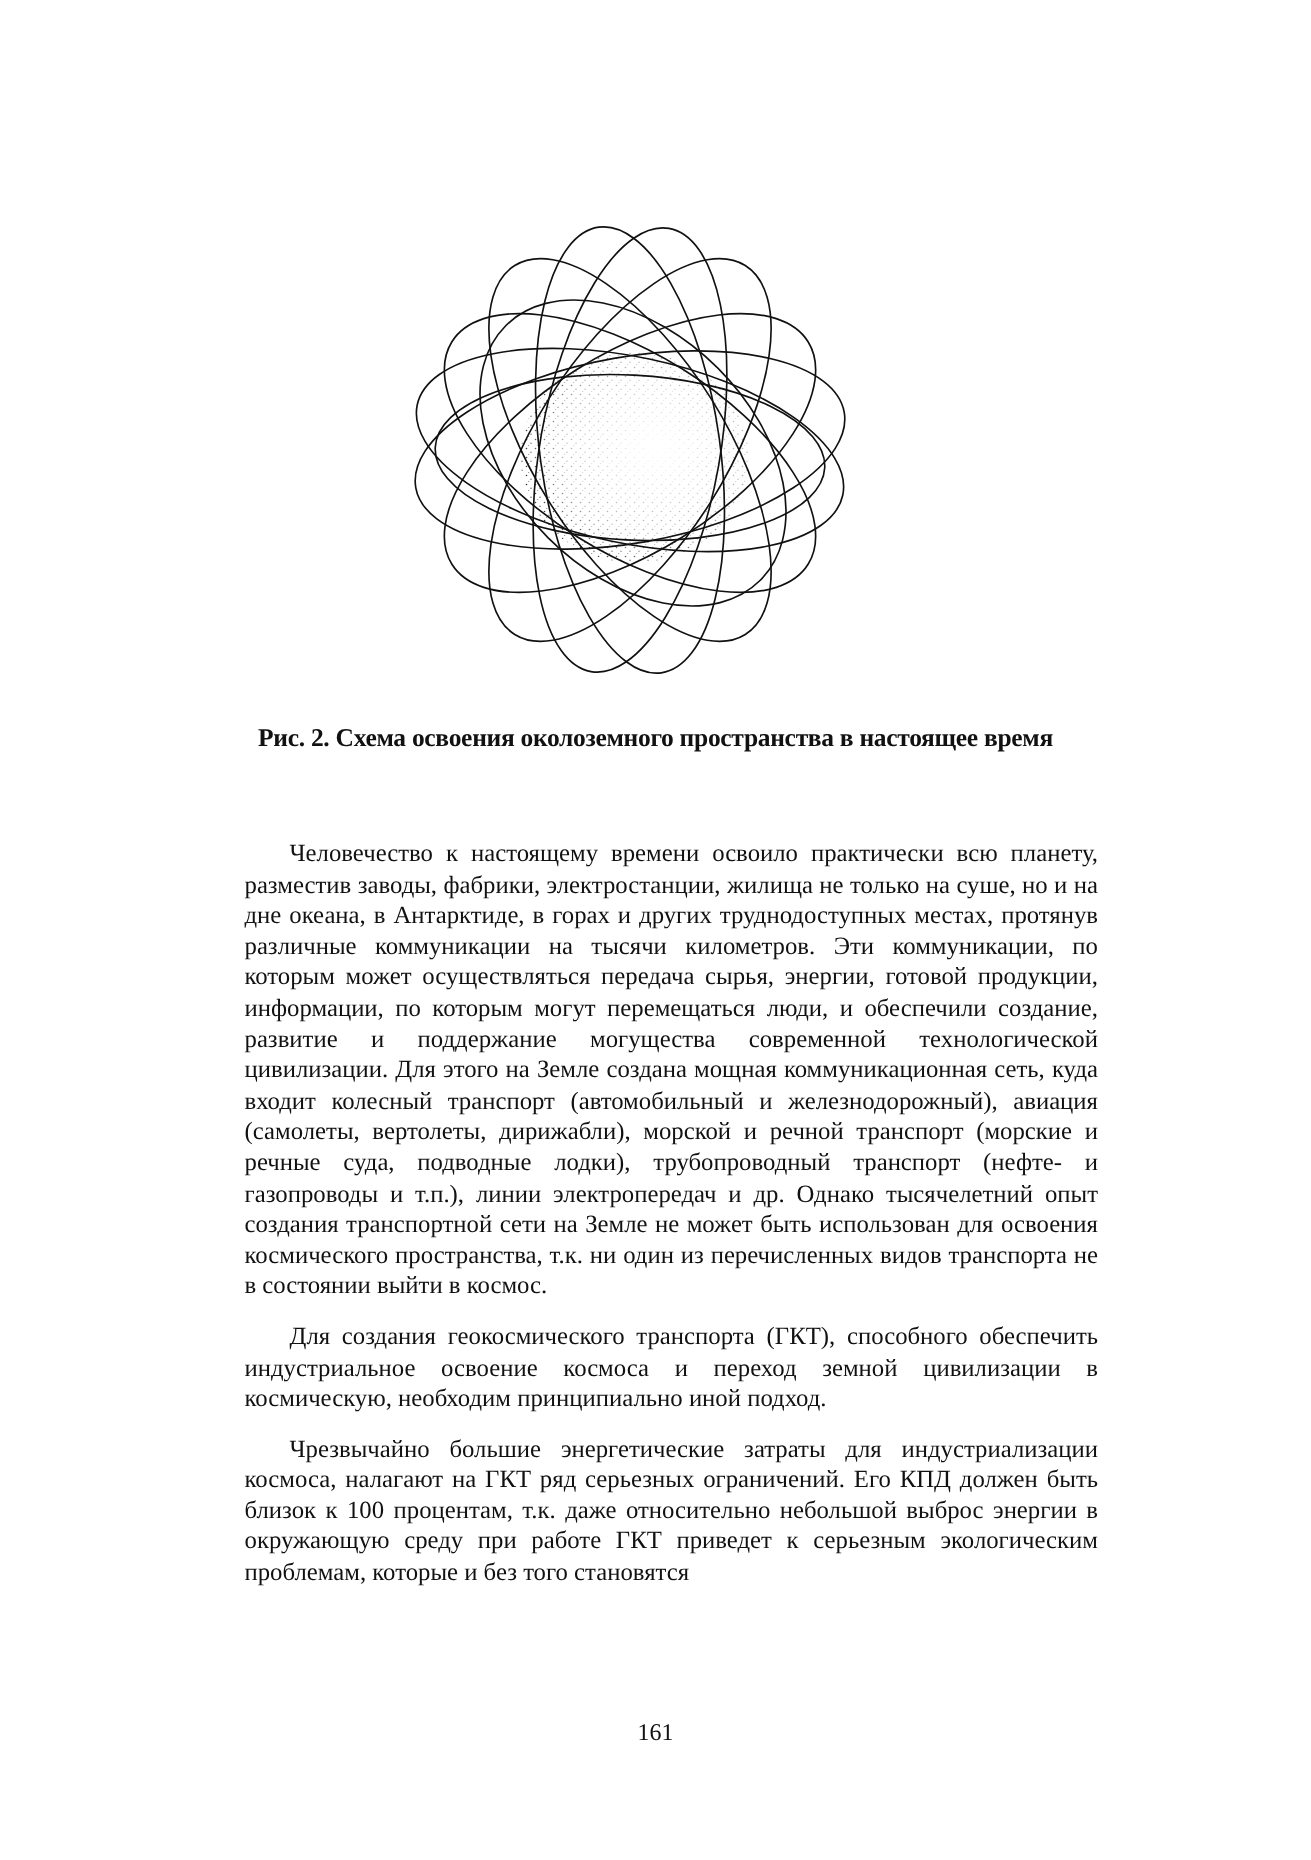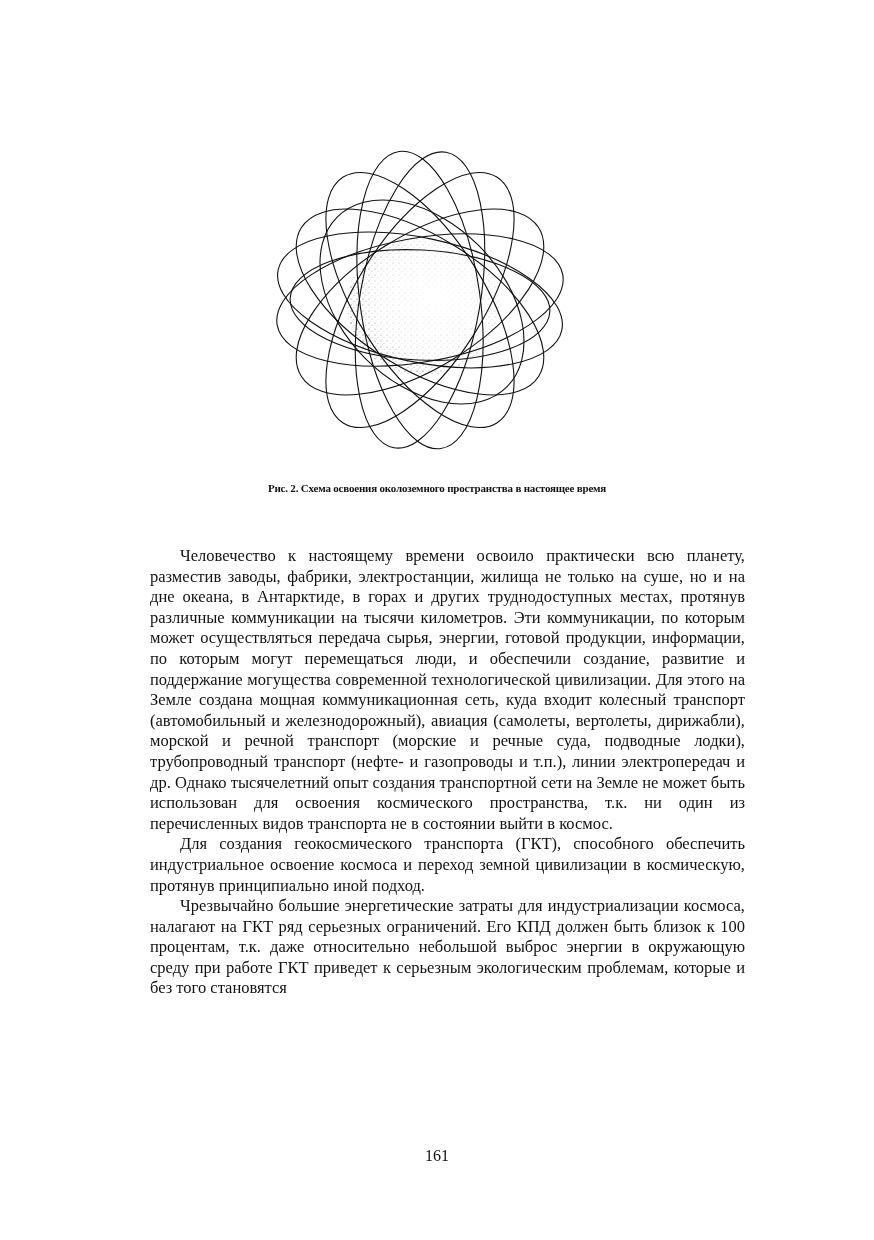--- a/index.html
+++ b/index.html
@@ -1,24 +1,24 @@
 <!DOCTYPE html>
 <html><head>
 <meta charset="utf-8">
 <style>
   html, body { margin: 0; padding: 0; background: #ffffff; }
   body { width: 874px; height: 1240px; position: relative; overflow: hidden;
          font-family: "Liberation Serif", "DejaVu Serif", serif; color: #111; }
   .figure { position: absolute; left: 260px; top: 130px; width: 320px; height: 340px; }
   .caption { position: absolute; left: 0; right: 0; top: 482px; text-align: center;
-             font-size: 11px; font-weight: bold; letter-spacing: -0.2px; }
+             font-size: 17px; font-weight: bold; letter-spacing: -0.2px; }
   .caption .lbl { font-weight: bold; }
   .body-text { position: absolute; left: 150px; width: 595px; top: 546px;
                font-size: 16.5px; line-height: 20.6px; text-align: justify; }
-  .body-text p { margin: 0; text-indent: 30px; }
+  .body-text p { margin: 13px; text-indent: 30px; }
   .page-number { position: absolute; left: 0; right: 0; top: 1147px; text-align: center;
                  font-size: 16px; }
 </style>
 </head>
 <body>
 
 <div class="figure">
   <svg width="320" height="340" viewBox="0 0 320 340">
     <defs>
       <pattern id="stip" width="6" height="6" patternUnits="userSpaceOnUse">
@@ -51,17 +51,17 @@
   </svg>
 </div>
 
 <div class="caption">
   <span class="lbl">Рис. 2.</span>
   <span>Схема освоения околоземного пространства в настоящее время</span>
 </div>
 
 <div class="body-text">
   <p>Человечество к настоящему времени освоило практически всю планету, разместив заводы, фабрики, электростанции, жилища не только на суше, но и на дне океана, в Антарктиде, в горах и других труднодоступных местах, протянув различные коммуникации на тысячи километров. Эти коммуникации, по которым может осуществляться передача сырья, энергии, готовой продукции, информации, по которым могут перемещаться люди, и обеспечили создание, развитие и поддержание могущества современной технологической цивилизации. Для этого на Земле создана мощная коммуникационная сеть, куда входит колесный транспорт (автомобильный и железнодорожный), авиация (самолеты, вертолеты, дирижабли), морской и речной транспорт (морские и речные суда, подводные лодки), трубопроводный транспорт (нефте- и газопроводы и т.п.), линии электропередач и др. Однако тысячелетний опыт создания транспортной сети на Земле не может быть использован для освоения космического пространства, т.к. ни один из перечисленных видов транспорта не в состоянии выйти в космос.</p>
-  <p>Для создания геокосмического транспорта (ГКТ), способного обеспечить индустриальное освоение космоса и переход земной цивилизации в космическую, протянув принципиально иной подход.</p>
+  <p>Для создания геокосмического транспорта (ГКТ), способного обеспечить индустриальное освоение космоса и переход земной цивилизации в космическую, необходим принципиально иной подход.</p>
   <p>Чрезвычайно большие энергетические затраты для индустриализации космоса, налагают на ГКТ ряд серьезных ограничений. Его КПД должен быть близок к 100 процентам, т.к. даже относительно небольшой выброс энергии в окружающую среду при работе ГКТ приведет к серьезным экологическим проблемам, которые и без того становятся</p>
 </div>
 
 <div class="page-number">161</div>
 
 </body></html>

